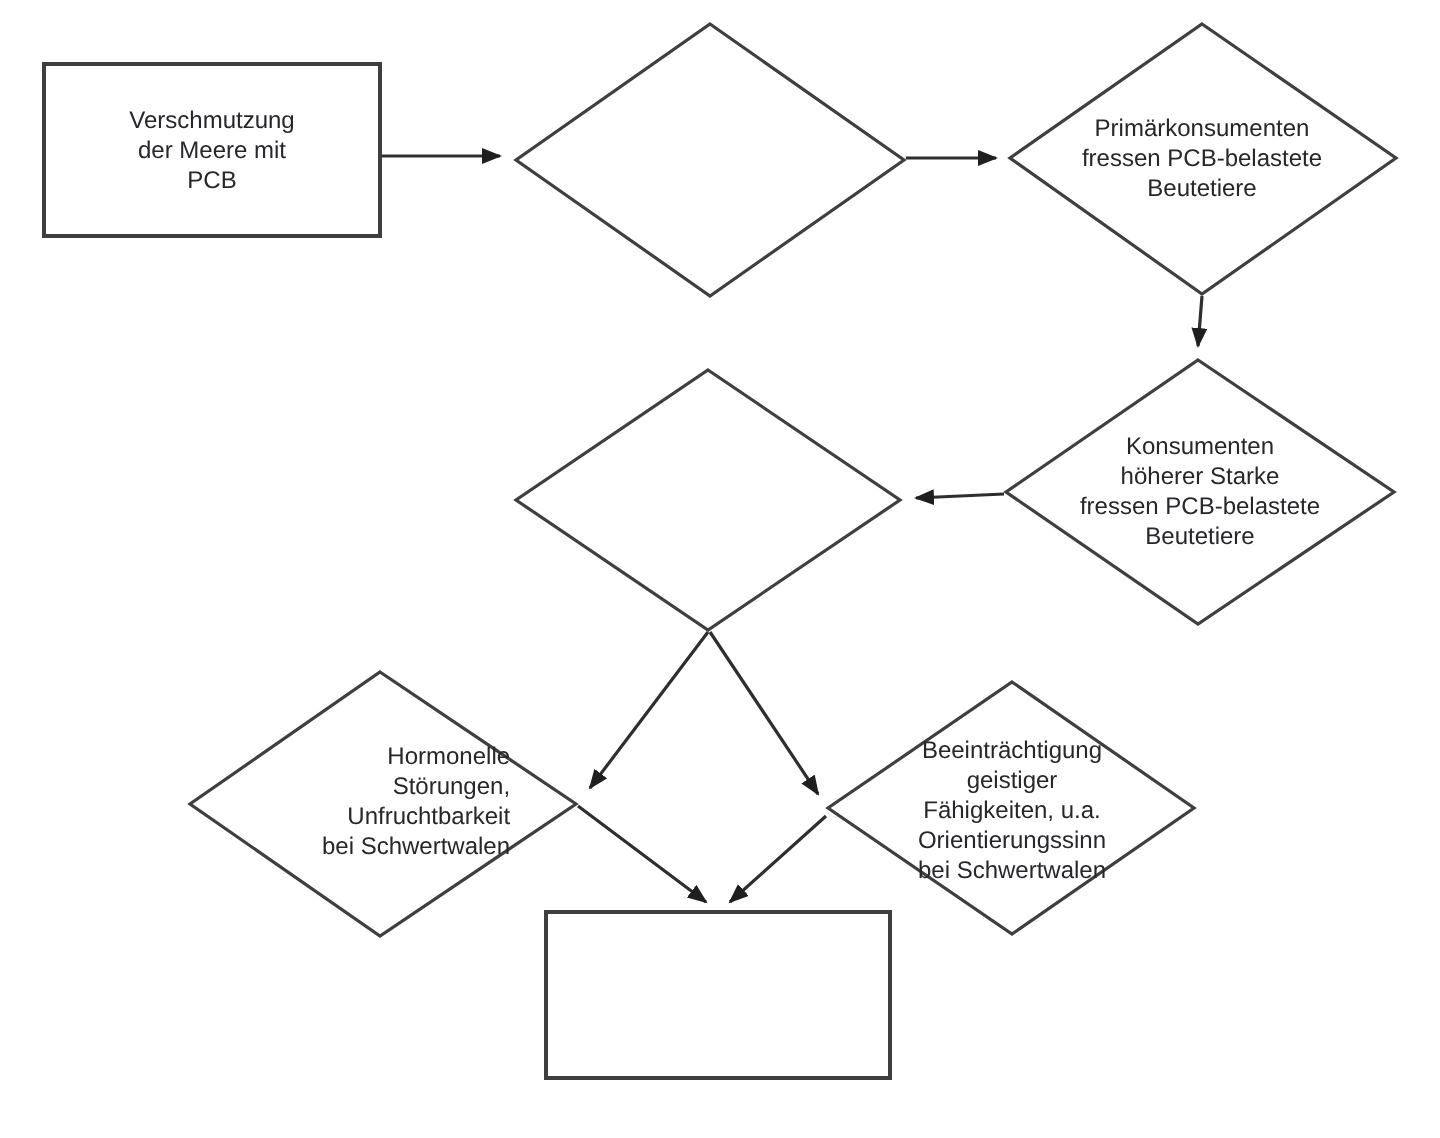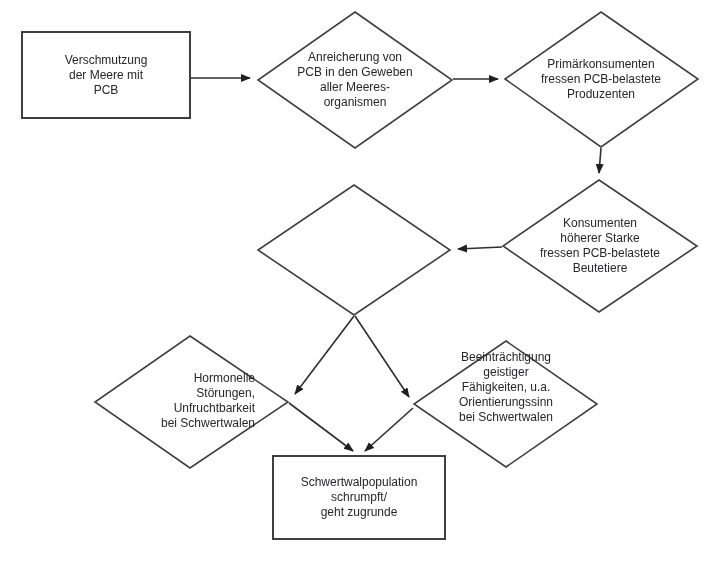--- a/index.html
+++ b/index.html
@@ -35,21 +35,21 @@
     color: #26262b;
     pointer-events: none;
   }
   
   .lbl-pollution   { left: 22px;  top: 32px;  width: 168px; height: 86px; }
   .lbl-accumulation{ left: 275px; top: 38px;  width: 160px; height: 84px; }
   .lbl-primary     { left: 521px; top: 37px;  width: 160px; height: 84px; }
   .lbl-higher      { left: 520px; top: 204px; width: 160px; height: 84px; }
   .lbl-apex        { left: 274px; top: 208px; width: 160px; height: 84px; }
   .lbl-hormonal    { left: 128px; top: 359px; width: 160px; height: 84px; text-align: right; }
-  .lbl-cognitive   { left: 426px; top: 348px; width: 160px; height: 78px; }
+  .lbl-cognitive   { left: 426px; top: 366px; width: 160px; height: 78px; }
   .lbl-population  { left: 273px; top: 456px; width: 172px; height: 83px; }
 </style>
 </head>
 <body>
 
 <div id="canvas">
 
   <svg id="diagram-svg" viewBox="0 0 720 569" xmlns="http://www.w3.org/2000/svg">
     <defs>
       <marker id="arrowhead" markerWidth="11" markerHeight="9" refX="9" refY="4" orient="auto" markerUnits="userSpaceOnUse">
@@ -87,43 +87,36 @@
 
     <line x1="289" y1="403" x2="353" y2="451" stroke="#2e2e2e" stroke-width="1.6" marker-end="url(#arrowhead)"></line>
 
     <line x1="413" y1="408" x2="365" y2="451" stroke="#2e2e2e" stroke-width="1.6" marker-end="url(#arrowhead)"></line>
   </svg>
 
   <div class="node-label lbl-pollution">Verschmutzung
 der Meere mit
 PCB</div>
 
-  <div class="node-label lbl-accumulation">Anreicherung von
-PCB in den Geweben
-aller Meeres-
-organismen</div>
 
   <div class="node-label lbl-primary">Primärkonsumenten
 fressen PCB-belastete
-Produzenten</div>
+Beutetiere</div>
 
   <div class="node-label lbl-higher">Konsumenten
 höherer Starke
 fressen PCB-belastete
 Beutetiere</div>
 
 
   <div class="node-label lbl-hormonal">Hormonelle
 Störungen,
 Unfruchtbarkeit
 bei Schwertwalen</div>
 
   <div class="node-label lbl-cognitive">Beeinträchtigung
 geistiger
 Fähigkeiten, u.a.
 Orientierungssinn
 bei Schwertwalen</div>
 
-  <div class="node-label lbl-population">Schwertwalpopulation
-schrumpft/
-geht zugrunde</div>
 
 </div>
 
 </body></html>

